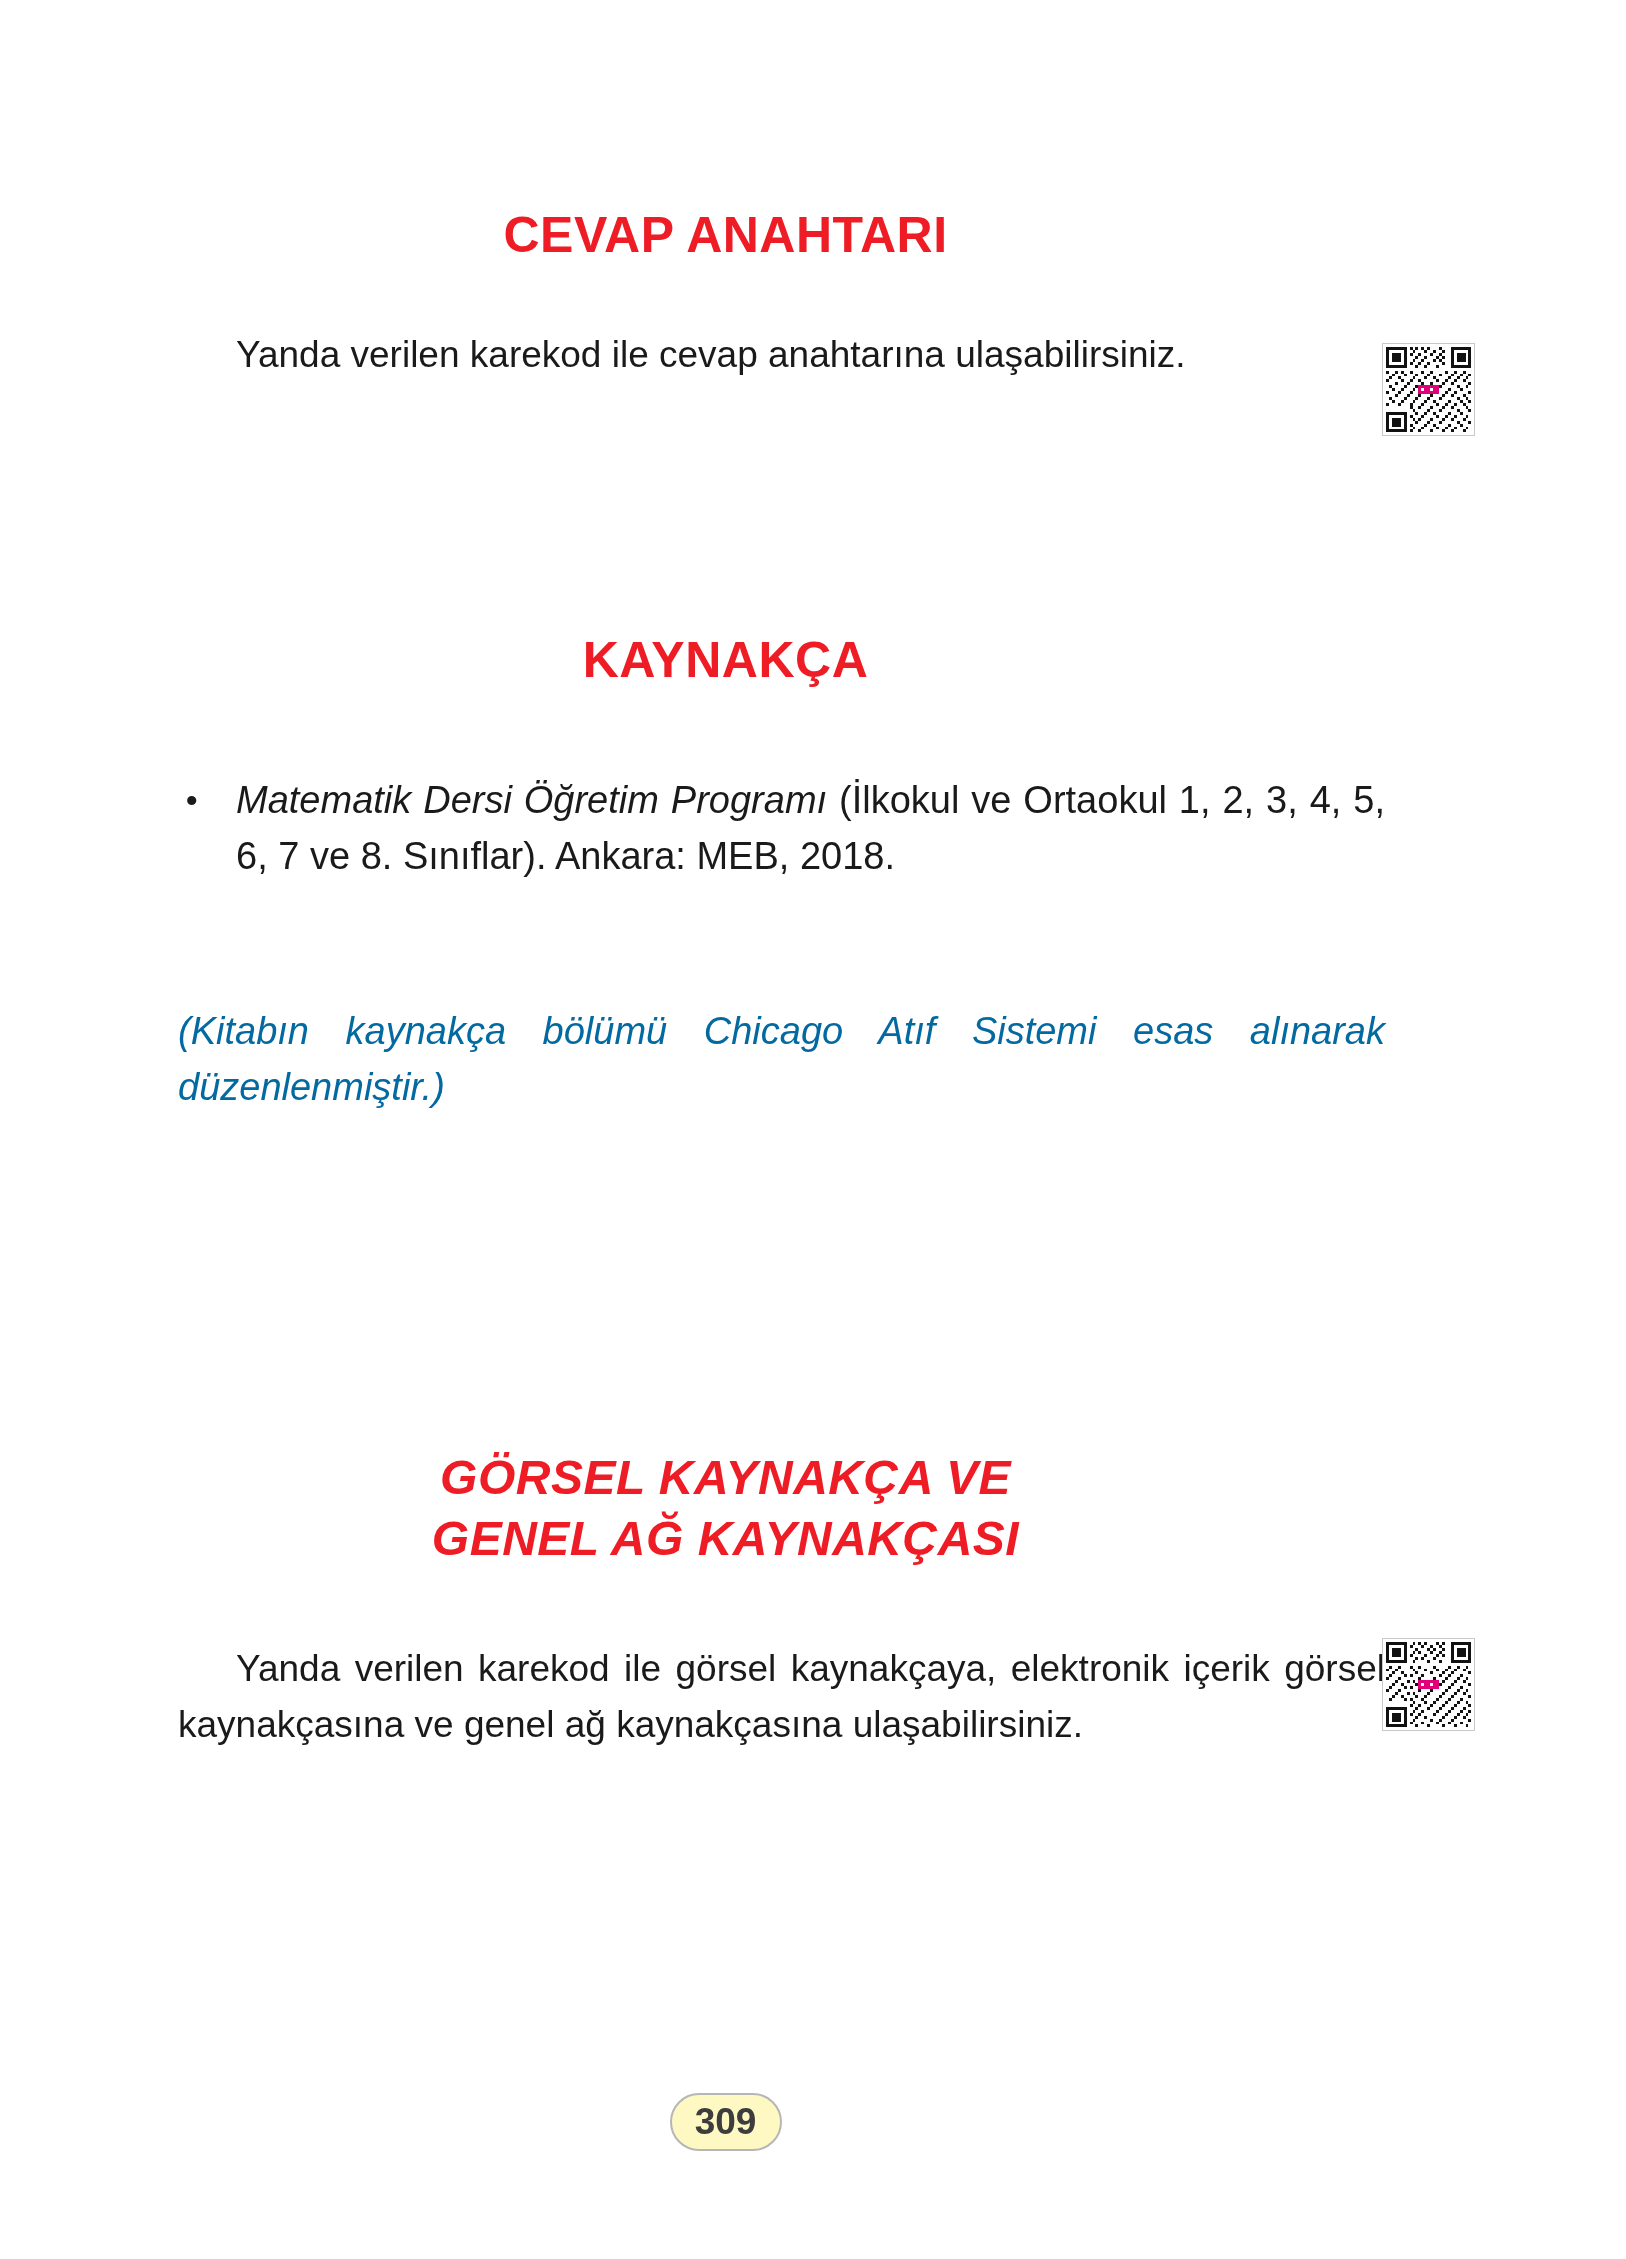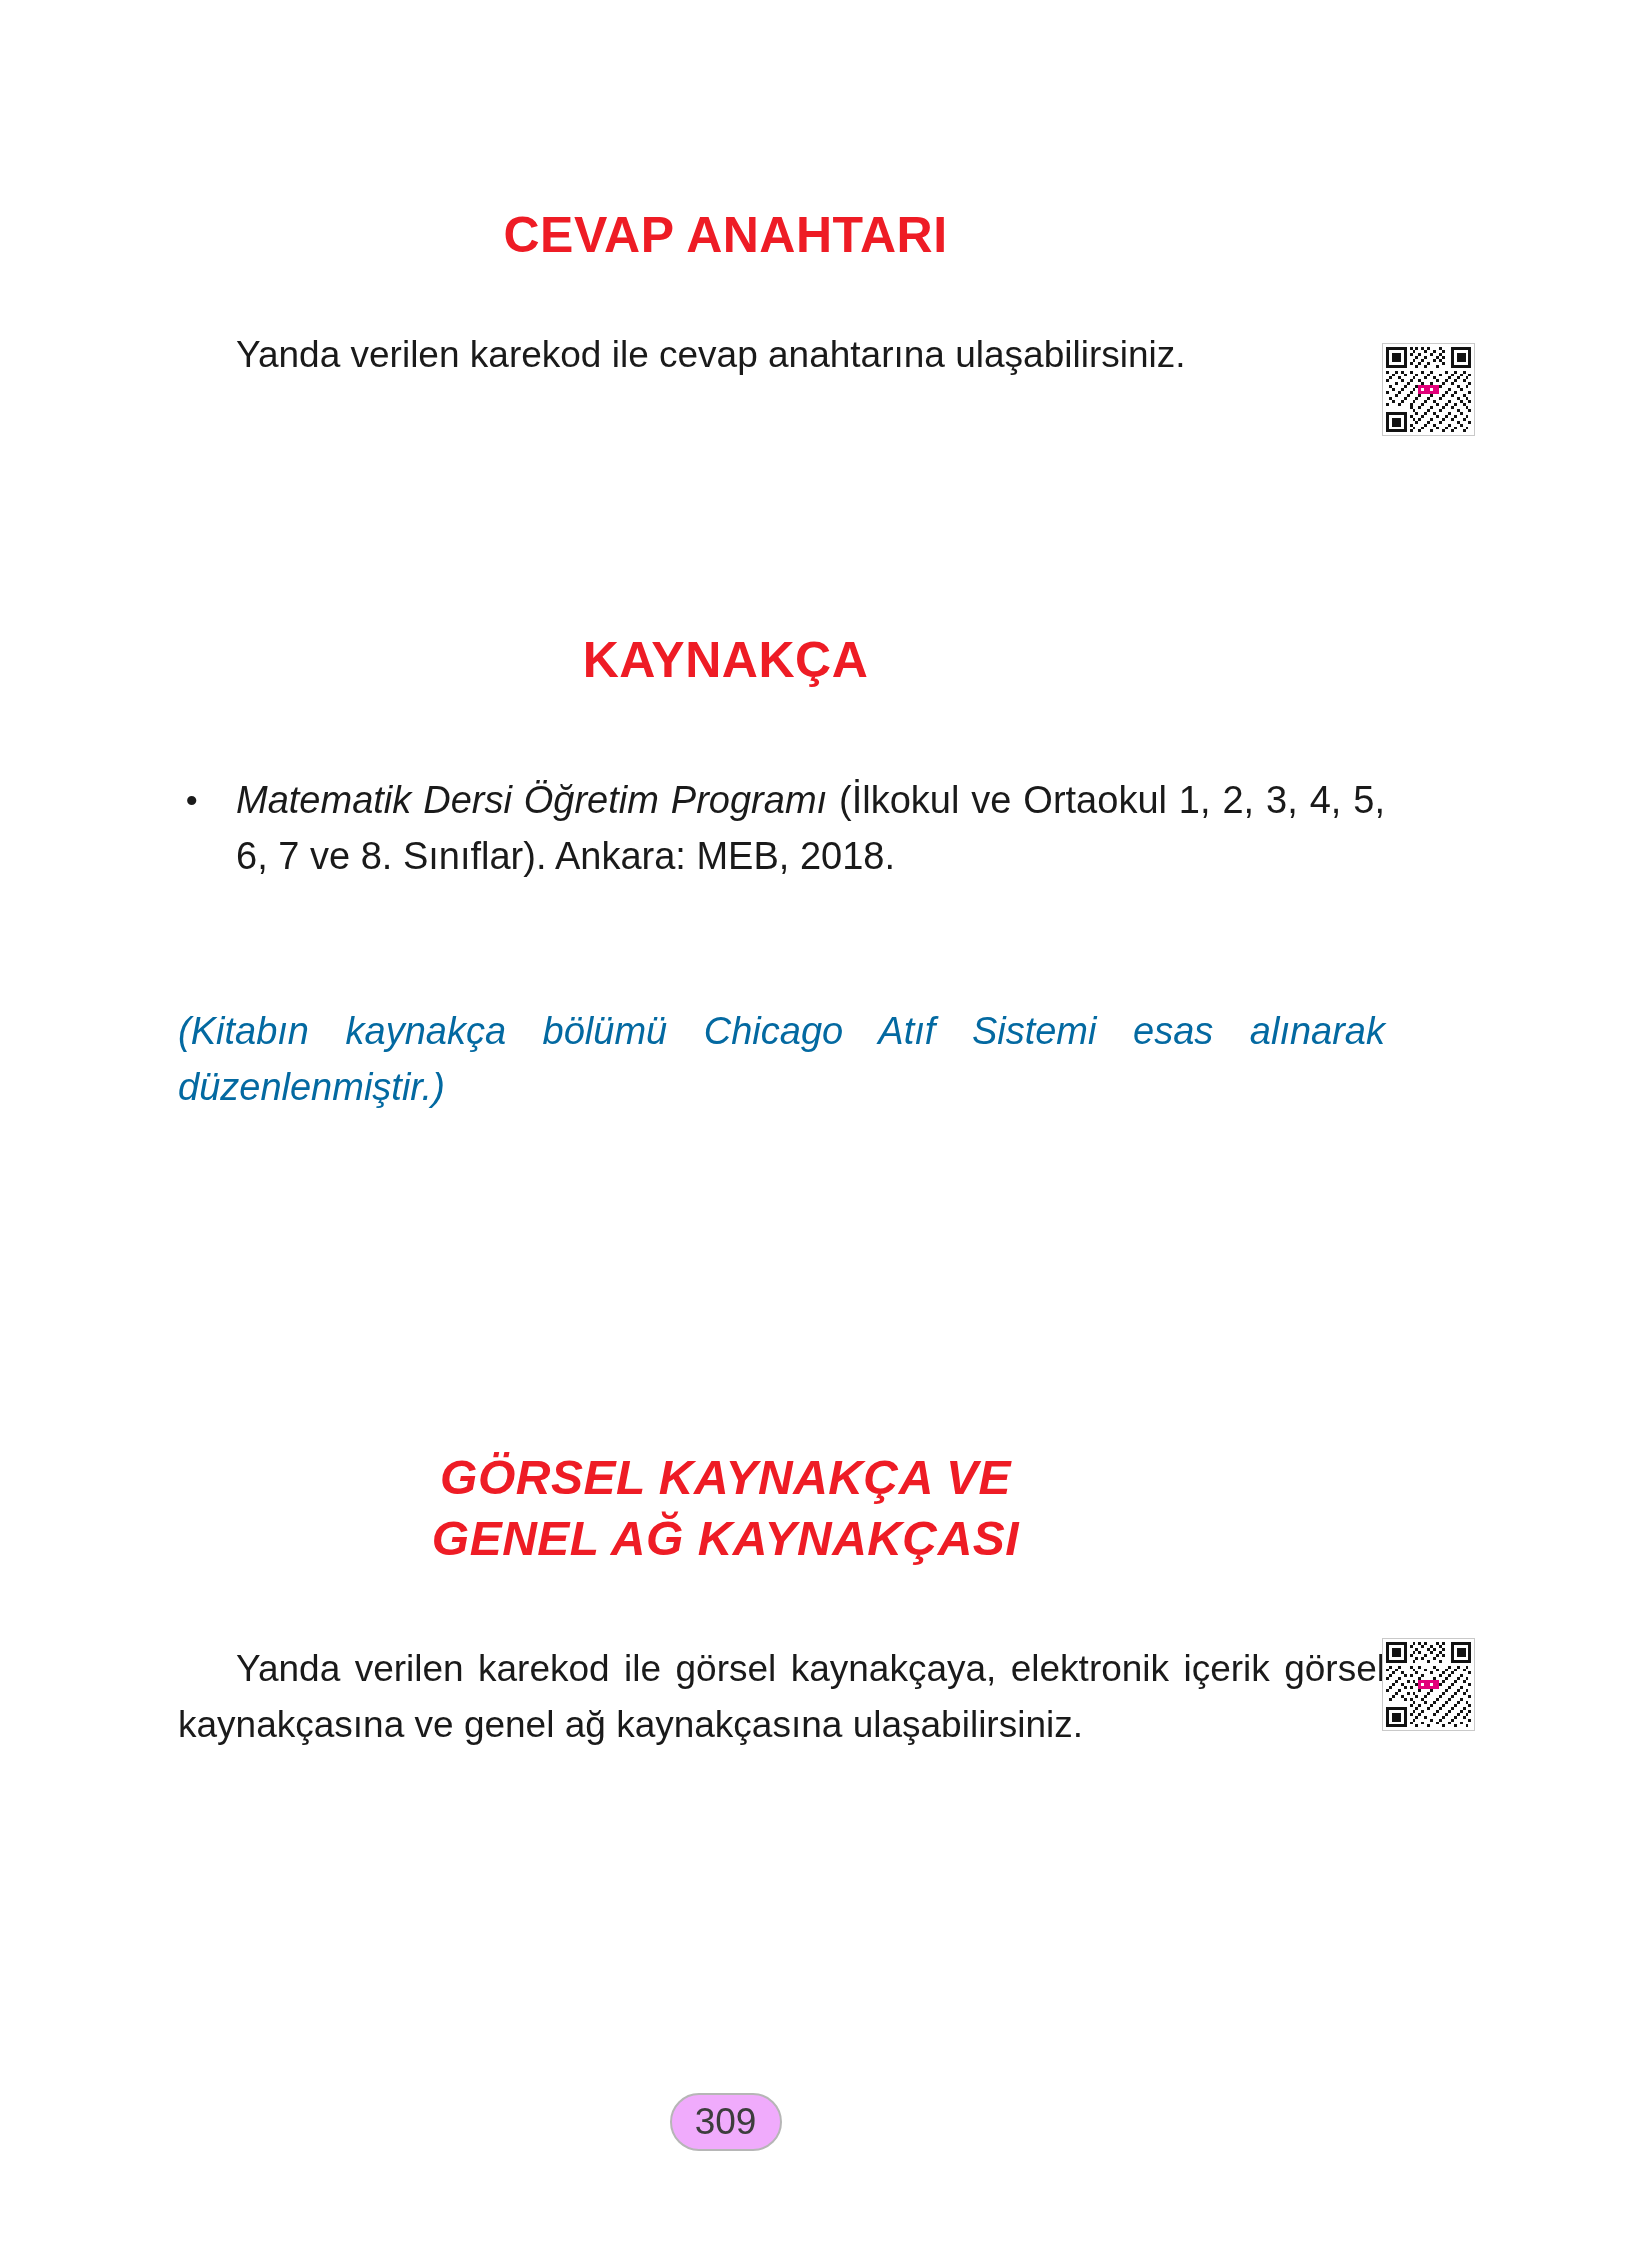--- a/index.html
+++ b/index.html
@@ -151,26 +151,26 @@
   
   #page-number-badge {
     position: absolute;
     left: 50%;
     transform: translateX(-50%);
     top: 2093px;
     width: 112px;
     height: 58px;
     border-radius: 29px;
     border: 2.8px solid #b6b6b6;
-    background: #f0abfc;
+    background: #fef9c3;
     display: flex;
     align-items: center;
     justify-content: center;
     font-size: 37px;
-    font-weight: normal;
+    font-weight: bold;
     color: #3d3d3d;
     box-sizing: border-box;
     text-align: center;
   }
 </style>
 </head>
 <body>
 
 <div class="page">
 

